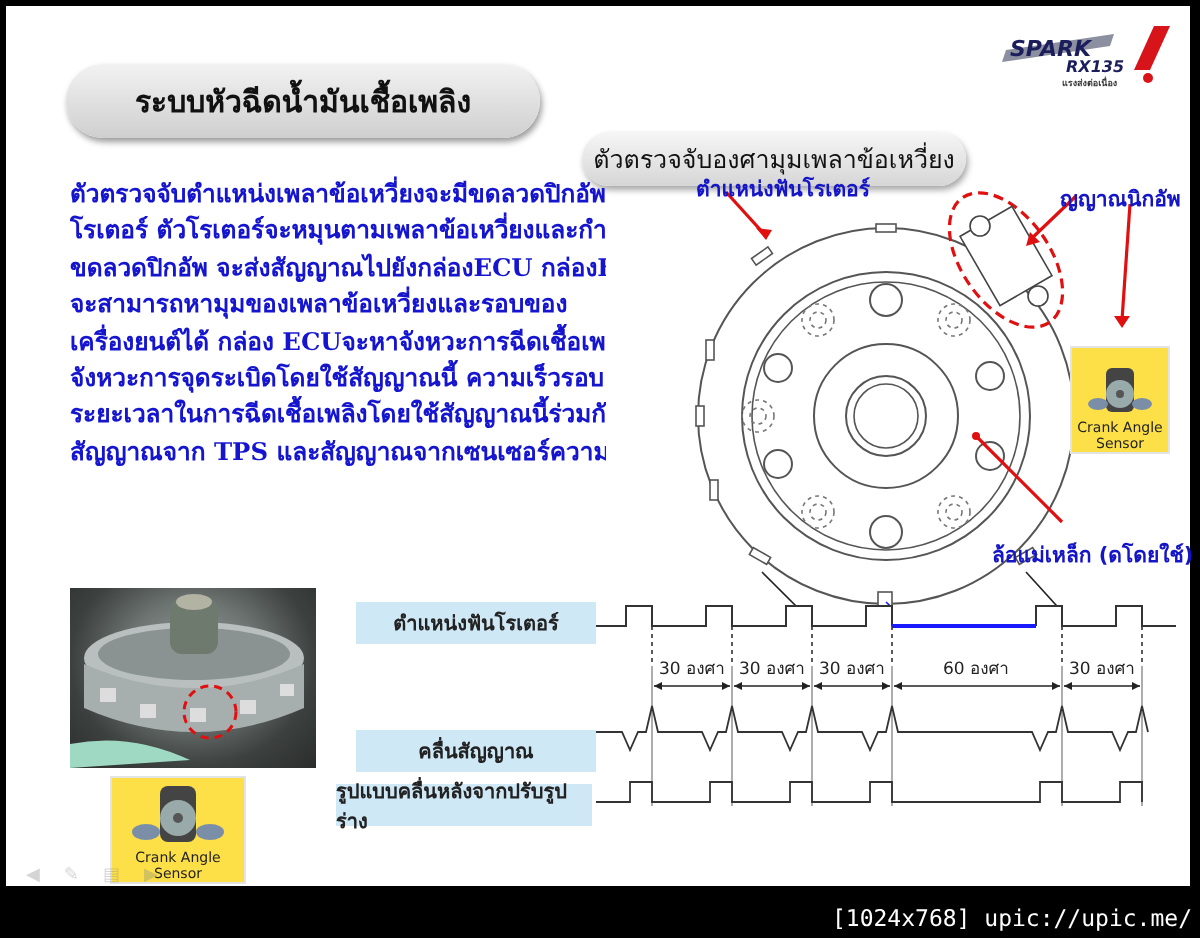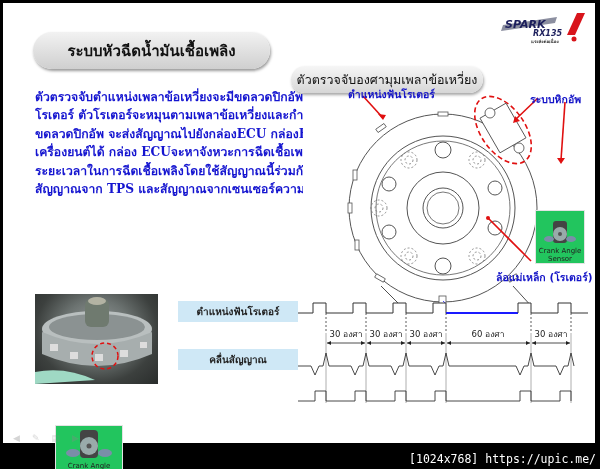--- a/index.html
+++ b/index.html
@@ -15,22 +15,22 @@
   .body-text { position:absolute; left:32px; top:85px; width:268px; font-size:12.2px; font-weight:bold;
      color:#1515d0; line-height:18.4px; text-align:justify; }
   .body-text .line { display:block; white-space:nowrap; overflow:hidden; }
   .label { position:absolute; font-family:"DejaVu Sans", sans-serif; font-size:10.5px; font-weight:bold; white-space:nowrap; }
   .lbl-blue { color:#1515c8; }
   .wf-label { position:absolute; left:175px; width:120px; height:21px; background:#cfe8f6;
      display:flex; align-items:center; justify-content:center; font-family:"DejaVu Sans", sans-serif;
      font-size:10px; font-weight:bold; color:#222; }
   .photo { position:absolute; left:32px; top:291px; width:123px; height:90px;
      background:radial-gradient(ellipse at 50% 40%, #9aa0a0 0%, #6b7270 40%, #3c403e 70%, #2a2d2c 100%); overflow:hidden; }
-  .sensor-card { position:absolute; background:#22c55e; border:1px solid #e3e3e3;
-     display:flex; flex-direction:column; align-items:center; justify-content:flex-end;margin-top:37px; }
+  .sensor-card { position:absolute; background:#fde047; border:1px solid #e3e3e3;
+     display:flex; flex-direction:column; align-items:center; justify-content:flex-end; }
   .sensor-card span { font-family:"DejaVu Sans", sans-serif; font-size:7px; color:#222; line-height:8px; text-align:center; }
   .footer { position:absolute; right:4px; bottom:3px; font-family:"DejaVu Sans Mono", monospace; font-size:11.5px; color:#fff; }
   .toolbar { position:absolute; left:10px; top:430px; display:flex; gap:12px; opacity:0.35; }
   .toolbar span { font-size:9px; color:#888; font-family:"DejaVu Sans", sans-serif; }
   svg text { font-family:"DejaVu Sans", sans-serif; }
 </style>
 </head>
 <body>
 
 <div class="slide">
@@ -44,21 +44,23 @@
     <text x="38" y="25" font-size="8" font-weight="bold" font-style="italic" fill="#1c1e5c">RX135</text>
     <polygon points="82,2 90,2 80,24 72,24" fill="#d8141b"></polygon>
     <circle cx="79" cy="28" r="2.5" fill="#d8141b"></circle>
     <text x="36" y="32" font-size="4.5" font-weight="bold" fill="#333">แรงส่งต่อเนื่อง</text>
   </svg>
 
   <div class="body-text">
     <span class="line">ตัวตรวจจับตำแหน่งเพลาข้อเหวี่ยงจะมีขดลวดปิกอัพและ</span>
     <span class="line">โรเตอร์  ตัวโรเตอร์จะหมุนตามเพลาข้อเหวี่ยงและกำหนด</span>
     <span class="line">ขดลวดปิกอัพ จะส่งสัญญาณไปยังกล่องECU กล่องECU</span>
+    <span class="line">จะสามารถหามุมของเพลาข้อเหวี่ยงและรอบของ</span>
     <span class="line">เครื่องยนต์ได้  กล่อง ECUจะหาจังหวะการฉีดเชื้อเพลิงและ</span>
+    <span class="line">จังหวะการจุดระเบิดโดยใช้สัญญาณนี้  ความเร็วรอบ</span>
     <span class="line">ระยะเวลาในการฉีดเชื้อเพลิงโดยใช้สัญญาณนี้ร่วมกับ</span>
     <span class="line">สัญญาณจาก TPS และสัญญาณจากเซนเซอร์ความดัน</span>
   </div>
 
   <svg style="position:absolute;left:340px;top:85px;" width="250" height="215" viewBox="0 0 250 215">
 
     <circle cx="100" cy="120" r="94" fill="none" stroke="#555" stroke-width="1"></circle>
     <circle cx="100" cy="120" r="72" fill="none" stroke="#555" stroke-width="1"></circle>
     <circle cx="100" cy="120" r="67" fill="none" stroke="#555" stroke-width="0.8"></circle>
     <circle cx="100" cy="120" r="36" fill="none" stroke="#555" stroke-width="1"></circle>
@@ -112,22 +114,22 @@
     <polygon points="218,76 214,70 222,70" fill="#e01010"></polygon>
     <line x1="145" y1="130" x2="188" y2="173" stroke="#e01010" stroke-width="1.6"></line>
     <circle cx="145" cy="130" r="2" fill="#e01010"></circle>
 
     <line x1="38" y1="198" x2="58" y2="218" stroke="#222" stroke-width="0.8"></line>
     <line x1="100" y1="213" x2="118" y2="230" stroke="#1a1aff" stroke-width="0.8"></line>
     <line x1="170" y1="198" x2="190" y2="220" stroke="#222" stroke-width="0.8"></line>
   </svg>
 
   <div class="label lbl-blue" style="left:345px;top:83px;">ตำแหน่งฟันโรเตอร์</div>
-  <div class="label lbl-blue" style="left:527px;top:88px;">ระบบหิกอัพ</div>
-  <div class="label lbl-blue" style="left:493px;top:266px;">ล้อแม่เหล็ก (โรเตอร์)</div>
+  <div class="label lbl-blue" style="left:527px;top:88px;">ญญาณนิกอัพ</div>
+  <div class="label lbl-blue" style="left:493px;top:266px;">ล้อแม่เหล็ก (ดโดยใช์)</div>
 
   <div class="sensor-card" style="left:532px;top:170px;width:48px;height:52px;">
     <svg width="32" height="28" viewBox="0 0 32 28">
       <rect x="9" y="2" width="14" height="22" rx="3" fill="#444"></rect>
       <circle cx="16" cy="15" r="7" fill="#9aa"></circle>
       <circle cx="16" cy="15" r="2" fill="#555"></circle>
       <ellipse cx="5" cy="20" rx="5" ry="3" fill="#7a8ea8"></ellipse>
       <ellipse cx="27" cy="20" rx="5" ry="3" fill="#7a8ea8"></ellipse>
     </svg>
     <span>Crank Angle</span>
@@ -159,21 +161,22 @@
       <circle cx="23" cy="18" r="9" fill="#9aa"></circle>
       <circle cx="23" cy="18" r="2.5" fill="#555"></circle>
       <ellipse cx="7" cy="25" rx="7" ry="4" fill="#7a8ea8"></ellipse>
       <ellipse cx="39" cy="25" rx="7" ry="4" fill="#7a8ea8"></ellipse>
     </svg>
     <span>Crank Angle</span>
     <span>Sensor</span>
   </div>
 
   <div class="wf-label" style="top:298px;">ตำแหน่งฟันโรเตอร์</div>
-  <div class="wf-label" style="top:346px;">คลื่นสัญญาณ</div>
+  <div class="wf-label" style="top:362px;">คลื่นสัญญาณ</div>
+  <div class="wf-label" style="top:389px;width:128px;left:165px;">รูปแบบคลื่นหลังจากปรับรูปร่าง</div>
 
   <svg style="position:absolute;left:290px;top:290px;" width="300" height="130" viewBox="0 0 300 130">
 
     <polyline fill="none" stroke="#333" stroke-width="1" points="5,20 20,20 20,10 33,10 33,20 60,20 60,10 73,10 73,20 100,20 100,10 113,10 113,20 140,20 140,10 153,10 153,20"></polyline>
     <polyline fill="none" stroke="#1a1aff" stroke-width="2" points="153,20 225,20"></polyline>
     <polyline fill="none" stroke="#333" stroke-width="1" points="225,20 225,10 238,10 238,20 265,20 265,10 278,10 278,20 295,20"></polyline>
 
     <g stroke="#333" stroke-width="0.8" stroke-dasharray="2,2">
       <line x1="33" y1="20" x2="33" y2="40"></line>
         <line x1="73" y1="20" x2="73" y2="40"></line>
@@ -223,13 +226,13 @@
   </svg>
 
   <div class="toolbar">
     <span>◀</span>
     <span>✎</span>
     <span>▤</span>
     <span>▶</span>
   </div>
 </div>
 
-<div class="footer">[1024x768] https://upic.me/</div>
+<div class="footer">[1024x768] upic://upic.me/</div>
 
 </body></html>

